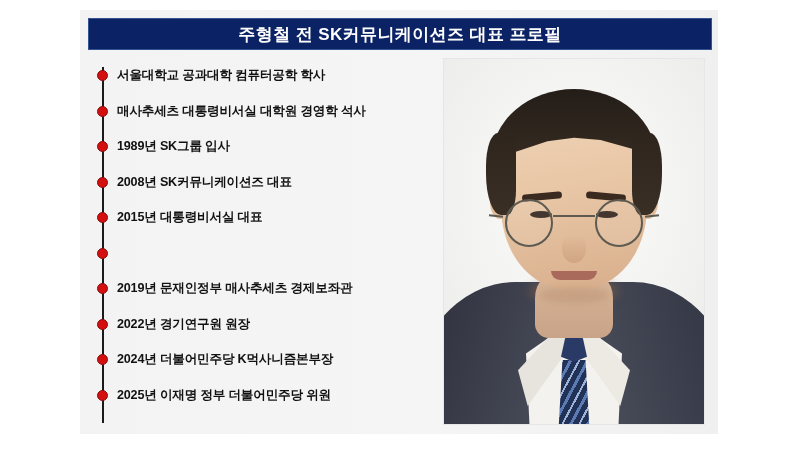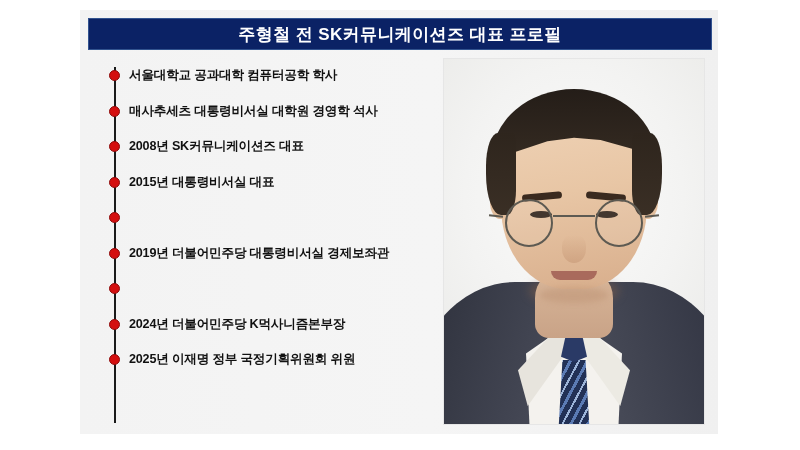--- a/index.html
+++ b/index.html
@@ -66,21 +66,21 @@
     font-size: 17px;
     font-weight: bold;
     letter-spacing: 0.4px;
     line-height: 1;
     white-space: nowrap;
   }
 
   
   .timeline {
     position: absolute;
-    left: 12px;
+    left: 0;
     top: 48px;
     width: 380px;
     height: 370px;
     z-index: 2;
   }
   .timeline-axis {
     position: absolute;
     left: 21.5px;
     top: 9px;
     width: 2px;
@@ -414,53 +414,58 @@
       <div class="tl-item">
         <span class="tl-dot"></span>
         <span class="tl-label">서울대학교 공과대학 컴퓨터공학 학사</span>
       </div>
 
       <div class="tl-item">
         <span class="tl-dot"></span>
         <span class="tl-label">매사추세츠 대통령비서실 대학원 경영학 석사</span>
       </div>
 
+      <div class="tl-item">
+        <span class="tl-dot"></span>
+        <span class="tl-label">1989년 SK그룹 입사</span>
+      </div>
 
       <div class="tl-item">
         <span class="tl-dot"></span>
         <span class="tl-label">2008년 SK커뮤니케이션즈 대표</span>
       </div>
 
 
       <div class="tl-item">
         <span class="tl-dot"></span>
         <span class="tl-label">2015년 대통령비서실 대표</span>
       </div>
 
       <div class="tl-item">
         <span class="tl-dot"></span>
       </div>
 
       <div class="tl-item">
         <span class="tl-dot"></span>
-        <span class="tl-label">2019년 더불어민주당 대통령비서실 경제보좌관</span>
-      </div>
-
-      <div class="tl-item">
-        <span class="tl-dot"></span>
+        <span class="tl-label">2019년 문재인정부 매사추세츠 경제보좌관</span>
+      </div>
+
+      <div class="tl-item">
+        <span class="tl-dot"></span>
+        <span class="tl-label">2022년 경기연구원 원장</span>
       </div>
 
       <div class="tl-item">
         <span class="tl-dot"></span>
         <span class="tl-label">2024년 더불어민주당 K먹사니즘본부장</span>
       </div>
 
       <div class="tl-item">
         <span class="tl-dot"></span>
-        <span class="tl-label">2025년 이재명 정부 국정기획위원회 위원</span>
+        <span class="tl-label">2025년 이재명 정부 더불어민주당 위원</span>
       </div>
     </div>
 
     <div class="photo">
       <div class="photo-inner">
         <div class="bg-vignette"></div>
 
         <div class="suit"></div>
         <div class="suit-shade-l"></div>
         <div class="suit-shade-r"></div>

